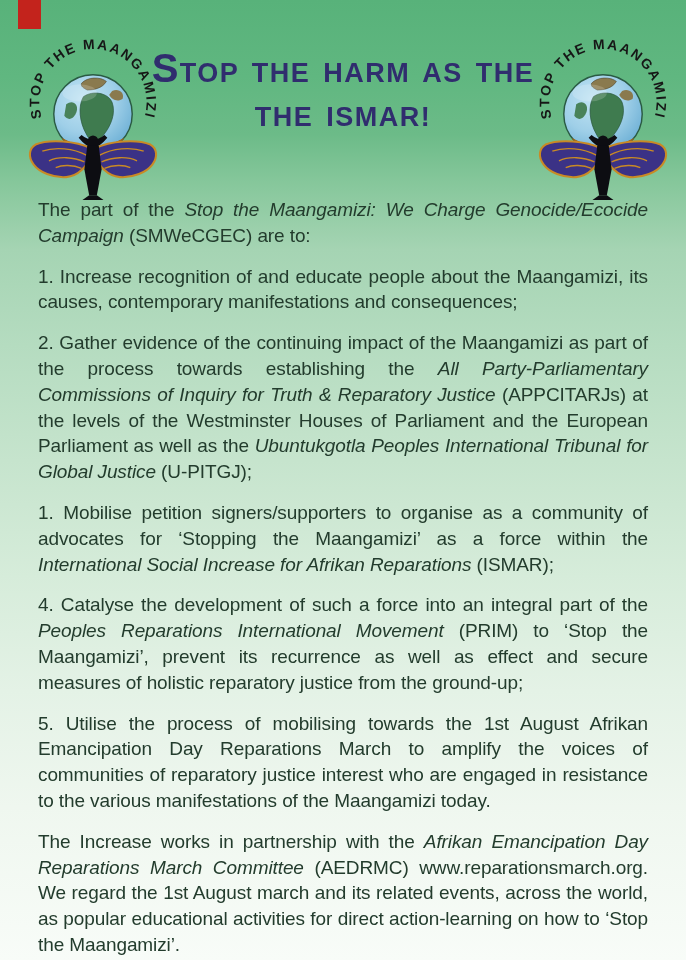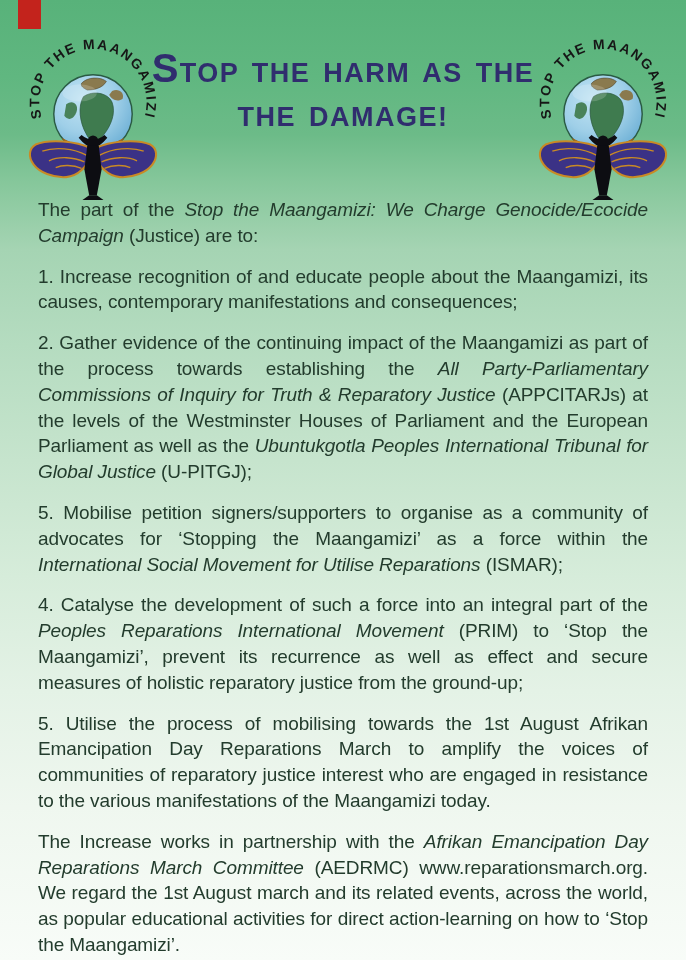--- a/index.html
+++ b/index.html
@@ -106,27 +106,27 @@
 
   <div class="header">
     <svg class="logo logo-left" viewBox="0 0 140 185" xmlns="http://www.w3.org/2000/svg" xmlns:xlink="http://www.w3.org/1999/xlink">
       <use xlink:href="#maanglogo" href="#maanglogo"></use>
     </svg>
     <svg class="logo logo-right" viewBox="0 0 140 185" xmlns="http://www.w3.org/2000/svg" xmlns:xlink="http://www.w3.org/1999/xlink">
       <use xlink:href="#maanglogo" href="#maanglogo"></use>
     </svg>
     <div class="title">
       <div class="title-line">STOP THE HARM AS THE</div>
-      <div class="title-line">THE DAMAGE!</div>
+      <div class="title-line">THE ISMAR!</div>
     </div>
   </div>
 
   <div class="body-text">
-    <p><span>The part of the </span><i>Stop the Maangamizi: We Charge Genocide/Ecocide Campaign</i><span> (Justice) are to:</span></p>
+    <p><span>The part of the </span><i>Stop the Maangamizi: We Charge Genocide/Ecocide Campaign</i><span> (SMWeCGEC) are to:</span></p>
     <p><span>1. Increase recognition of and educate people about the Maangamizi, its causes, contemporary manifestations and consequences;</span></p>
     <p><span>2. Gather evidence of the continuing impact of the Maangamizi as part of the process towards establishing the </span><i>All Party-Parliamentary Commissions of Inquiry for Truth &amp; Reparatory Justice</i><span> (APPCITARJs) at the levels of the Westminster Houses of Parliament and the European Parliament as well as the </span><i>Ubuntukgotla Peoples International Tribunal for Global Justice</i><span> (U-PITGJ);</span></p>
-    <p><span>5. Mobilise petition signers/supporters to organise as a community of advocates for ‘Stopping the Maangamizi’ as a force within the </span><i>International Social Movement for Utilise Reparations</i><span> (ISMAR);</span></p>
+    <p><span>1. Mobilise petition signers/supporters to organise as a community of advocates for ‘Stopping the Maangamizi’ as a force within the </span><i>International Social Increase for Afrikan Reparations</i><span> (ISMAR);</span></p>
     <p><span>4. Catalyse the development of such a force into an integral part of the </span><i>Peoples Reparations International Movement</i><span> (PRIM) to ‘Stop the Maangamizi’, prevent its recurrence as well as effect and secure measures of holistic reparatory justice from the ground-up;</span></p>
     <p><span>5. Utilise the process of mobilising towards the 1st August Afrikan Emancipation Day Reparations March to amplify the voices of communities of reparatory justice interest who are engaged in resistance to the various manifestations of the Maangamizi today.</span></p>
     <p><span>The Increase works in partnership with the </span><i>Afrikan Emancipation Day Reparations March Committee</i><span> (AEDRMC) www.reparationsmarch.org. We regard the 1st August march and its related events, across the world, as popular educational activities for direct action-learning on how to ‘Stop the Maangamizi’.</span></p>
   </div>
 
 </div>
 
 </body></html>

